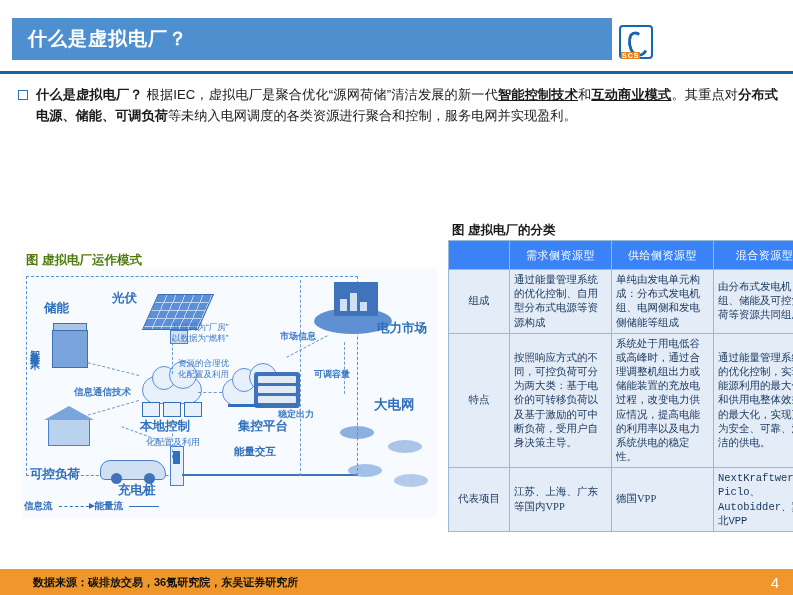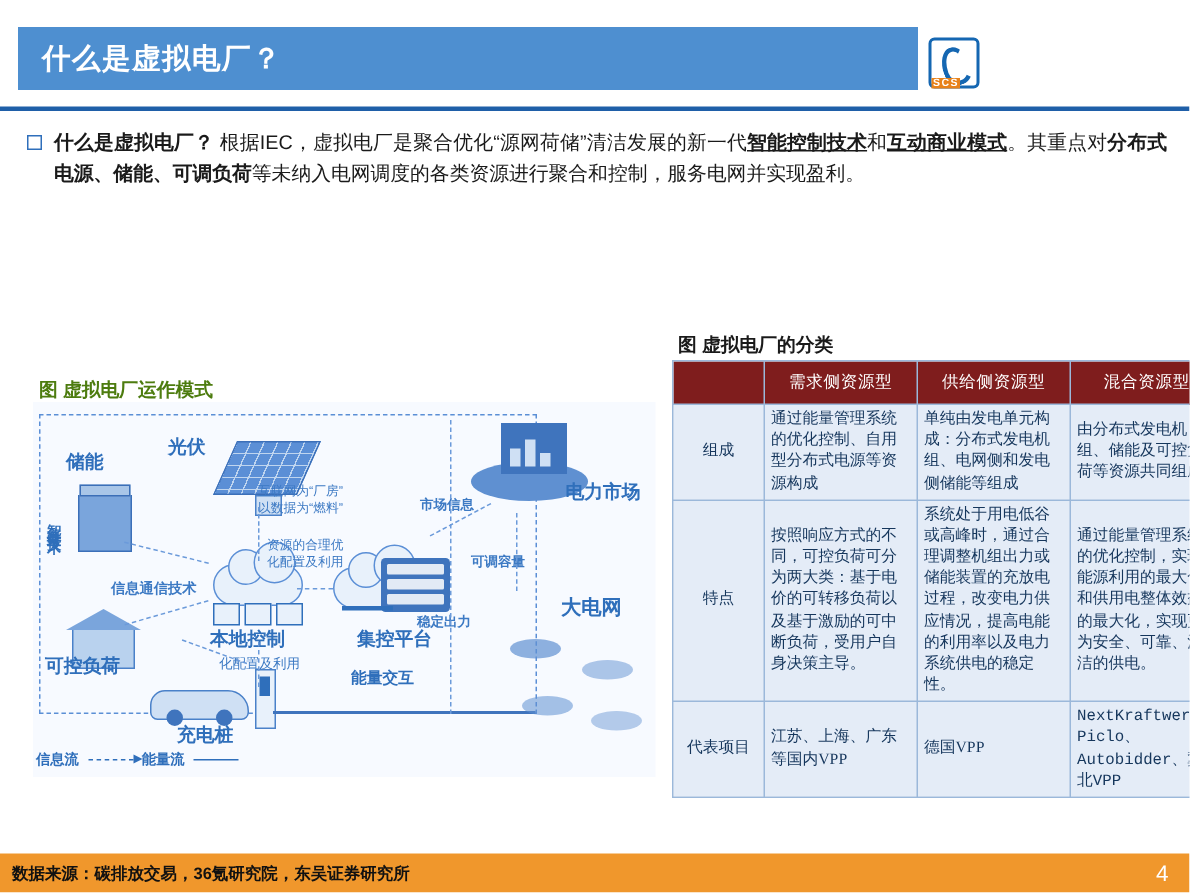--- a/index.html
+++ b/index.html
@@ -130,35 +130,35 @@
     position:absolute;left:448px;top:240px;width:332px;
     border-collapse:collapse;table-layout:fixed;
     font-family:"Liberation Serif","DejaVu Serif",serif;
   }
   #cls-table th,#cls-table td{
     border:1px solid #9bb8da;vertical-align:middle;
     padding:3px 4px;font-size:10.5px;line-height:1.35;
     color:#15365c;
   }
   #cls-table thead th{
-    background:#7f1d1d;color:#ffffff;text-align:center;font-weight:normal;
+    background:#3b82f6;color:#ffffff;text-align:center;font-weight:normal;
     font-size:11px;height:22px;letter-spacing:.5px;
   }
   #cls-table tbody td{background:#e4ecf7;}
   #cls-table tbody td.rowhdr{text-align:center;background:#e4ecf7;white-space:nowrap;}
   .c1{width:52px;}
   .c2,.c3,.c4{width:93px;}
   .latin{font-family:"Liberation Mono","DejaVu Sans Mono",monospace;font-size:9.5px;}
 
   
   #footer{
     position:absolute;left:0;bottom:0;width:793px;height:26px;background:#f0972c;
     display:flex;align-items:center;justify-content:space-between;
   }
-  #footer-src{font-size:11px;color:#111;padding-left:8px;font-weight:bold;}
+  #footer-src{font-size:11px;color:#111;padding-left:8px;font-weight:bold;margin-left:25px;}
   #footer-page{font-size:15px;color:#ffffff;padding-right:14px;}
 </style>
 </head>
 <body>
 
 <div id="title-bar">
   <div id="title-text">什么是虚拟电厂？</div>
 </div>
 <div id="header-rule"></div>
 
@@ -190,21 +190,21 @@
   </div>
   <div style="position:absolute;left:148px;top:62px;width:16px;height:12px;background:#cfe0f4;border:1px solid #4a81c9;"></div>
   <div class="dlabel" style="left:90px;top:22px;font-size:12.5px;">光伏</div>
 
   <div class="battery" style="left:30px;top:62px;"></div>
   <div class="dlabel" style="left:22px;top:32px;font-size:12.5px;">储能</div>
 
   <div class="vlabel" style="left:6px;top:74px;font-size:9.5px;letter-spacing:2px;">智能计量技术</div>
 
   <div class="house" style="left:26px;top:150px;"></div>
-  <div class="dlabel" style="left:8px;top:168px;font-size:12.5px;">可控负荷</div>
+  <div class="dlabel" style="left:8px;top:198px;font-size:12.5px;">可控负荷</div>
 
   <div class="cloud" style="left:120px;top:108px;"></div>
   <div style="position:absolute;left:120px;top:134px;display:flex;gap:3px;">
     <div style="width:16px;height:13px;background:#e8f1fb;border:1.5px solid #2f6fbb;"></div>
     <div style="width:16px;height:13px;background:#e8f1fb;border:1.5px solid #2f6fbb;"></div>
     <div style="width:16px;height:13px;background:#e8f1fb;border:1.5px solid #2f6fbb;"></div>
   </div>
   <div class="dlabel" style="left:118px;top:150px;font-size:12.5px;">本地控制</div>
   <div class="dsmall" style="left:124px;top:168px;font-size:9px;">化配置及利用</div>
 

